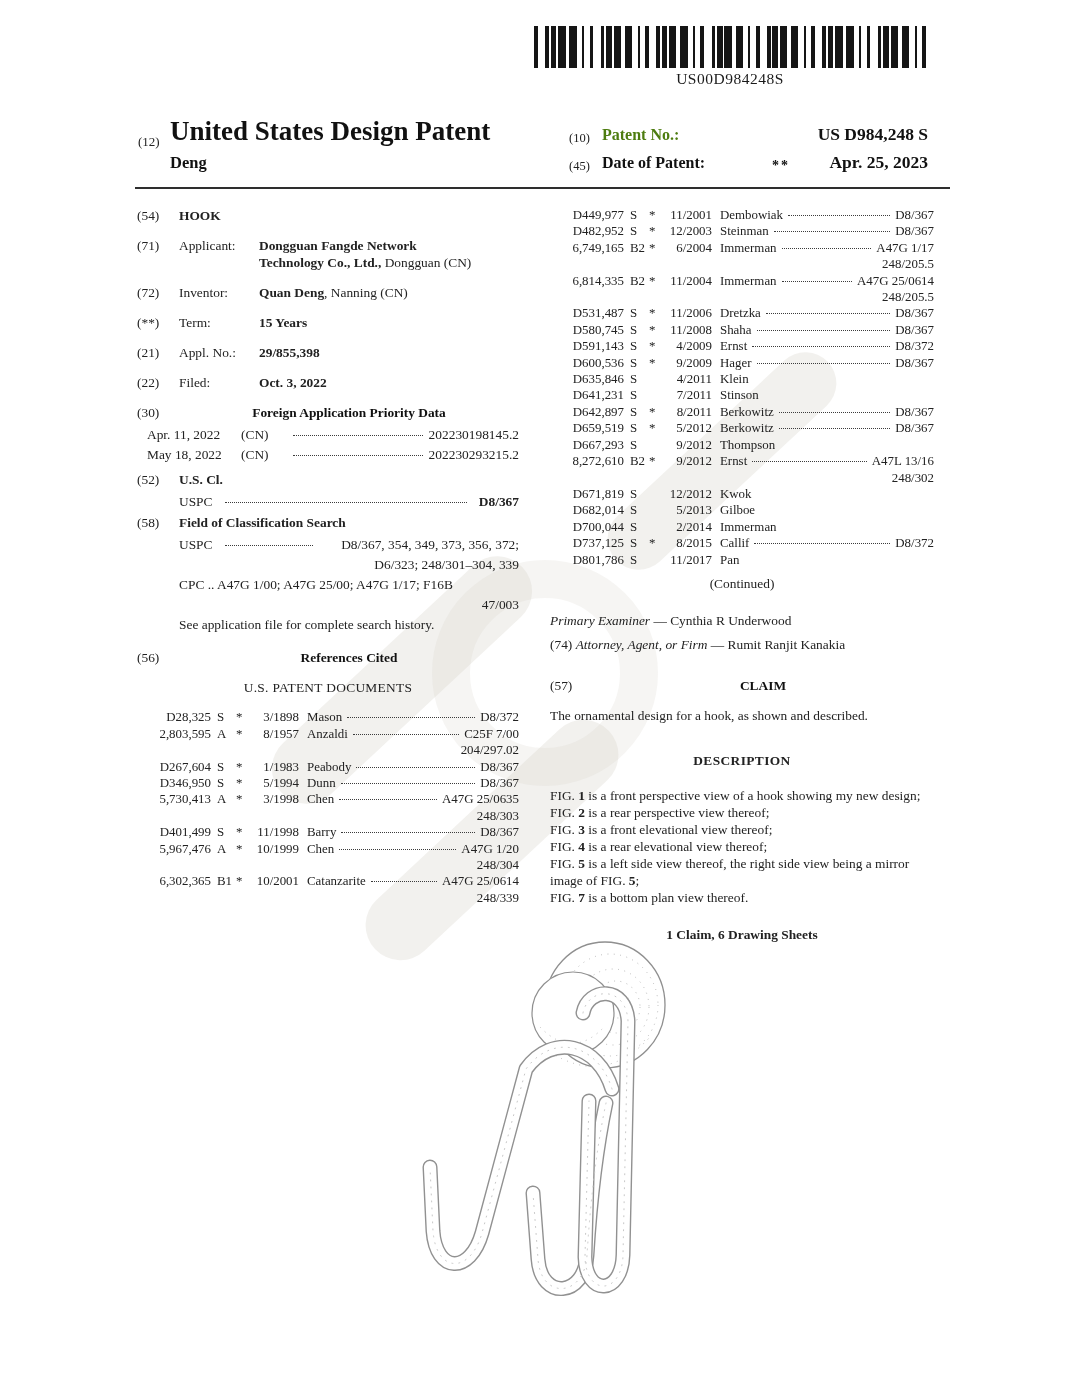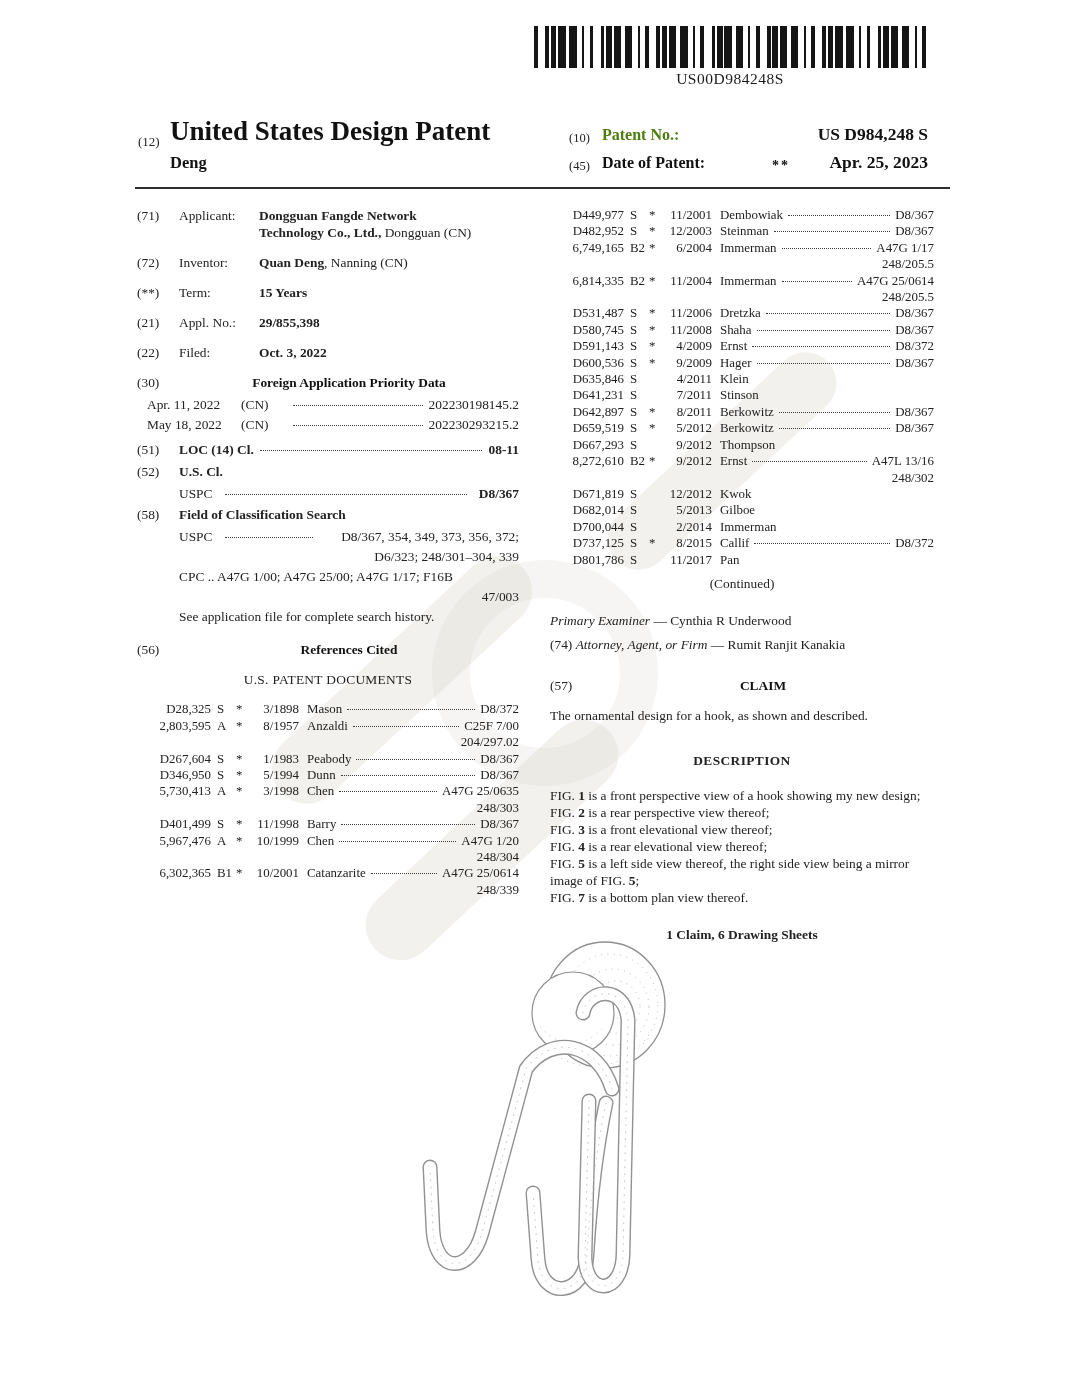--- a/index.html
+++ b/index.html
@@ -191,20 +191,24 @@
   <div id="h10label" class="abs z1">Patent No.:</div>
   <div id="h10value" class="abs z1">US D984,248 S</div>
   <div id="h45" class="abs z1">(45)</div>
   <div id="h45label" class="abs z1">Date of Patent:</div>
   <div id="hstars" class="abs z1">**</div>
   <div id="h45value" class="abs z1">Apr. 25, 2023</div>
   <div id="rule" class="abs z1"></div>
 
   <div id="colL" class="abs z1">
 
+    <div class="frow">
+      <span class="fcode">(54)</span>
+      <span class="fval b">HOOK</span>
+    </div>
 
     <div class="frow">
       <span class="fcode">(71)</span>
       <span class="flabel">Applicant:</span>
       <span class="fval"><span class="b">Dongguan Fangde Network</span><br>
         <span class="b">Technology Co., Ltd.,</span><span> Dongguan (CN)</span></span>
     </div>
 
     <div class="frow">
       <span class="fcode">(72)</span>
@@ -241,26 +245,20 @@
       <span class="leader"></span>
       <span class="p-num">202230198145.2</span>
     </div>
     <div class="prow" style="margin-bottom:8px;">
       <span class="p-date">May 18, 2022</span>
       <span class="p-cty">(CN)</span>
       <span class="leader"></span>
       <span class="p-num">202230293215.2</span>
     </div>
 
-    <div class="frow tight">
-      <span class="fcode">(51)</span>
-      <span class="b">LOC (14) Cl.</span>
-      <span class="leader"></span>
-      <span class="b">08-11</span>
-    </div>
 
     <div class="frow tight">
       <span class="fcode">(52)</span>
       <span class="b">U.S. Cl.</span>
     </div>
     <div class="sub indent">
       <span>USPC</span>
       <span class="leader"></span>
       <span class="b">D8/367</span>
     </div>

